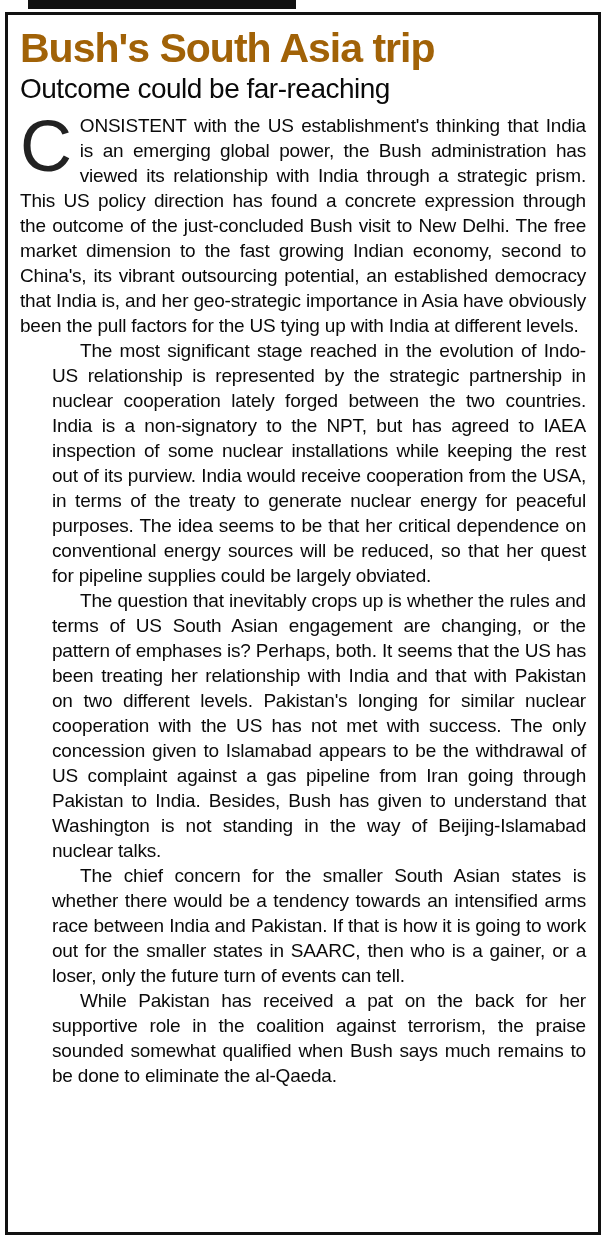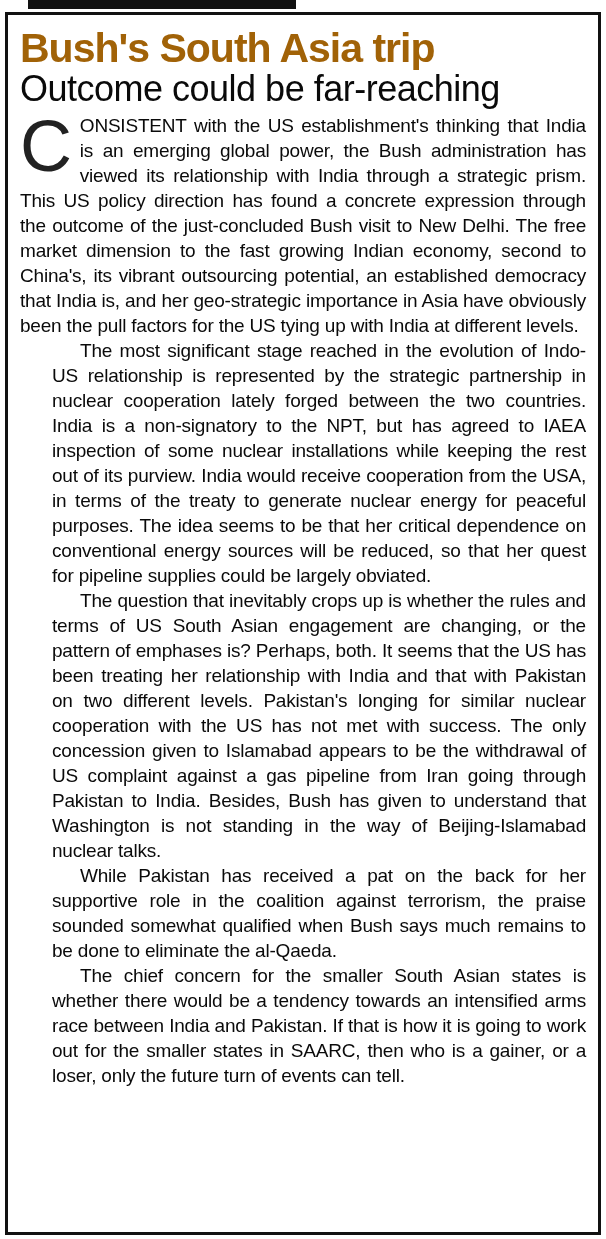--- a/index.html
+++ b/index.html
@@ -38,21 +38,21 @@
   h1.title {
     margin: 2px 0 2px 0;
     font-size: 41px;
     line-height: 46px;
     font-weight: bold;
     letter-spacing: -1px;
     color: #a16207;
   }
   h2.subtitle {
     margin: 2px 0 8px 0;
-    font-size: 36px;
+    font-size: 28px;
     line-height: 32px;
     font-weight: normal;
     letter-spacing: -0.5px;
     color: #0a0a0a;
   }
   .article-body {
     font-size: 19px;
     line-height: 25px;
     color: #0a0a0a;
     text-align: justify;
@@ -79,17 +79,17 @@
 
 <div class="page">
   <div class="masthead-bar"></div>
   <div class="frame">
     <h1 class="title">Bush's South Asia trip</h1>
     <h2 class="subtitle">Outcome could be far-reaching</h2>
     <div class="article-body">
       <p class="lead"><span class="dropcap">C</span><span>ONSISTENT with the US establishment's thinking that India is an emerging global power, the Bush administration has viewed its relationship with India through a strategic prism. This US policy direction has found a concrete expression through the outcome of the just-concluded Bush visit to New Delhi. The free market dimension to the fast growing Indian economy, second to China's, its vibrant outsourcing potential, an established democracy that India is, and her geo-strategic importance in Asia have obviously been the pull factors for the US tying up with India at different levels.</span></p>
       <p class="indent">The most significant stage reached in the evolution of Indo-US relationship is represented by the strategic partnership in nuclear cooperation lately forged between the two countries. India is a non-signatory to the NPT, but has agreed to IAEA inspection of some nuclear installations while keeping the rest out of its purview. India would receive cooperation  from the USA, in terms of the treaty to generate nuclear energy for peaceful purposes. The idea seems to be that her critical dependence on conventional energy sources will be reduced, so that her quest for pipeline supplies could be largely obviated.</p>
       <p class="indent">The question that inevitably crops up is whether the rules and terms of US South Asian engagement are changing, or the pattern of emphases is? Perhaps, both.  It seems that the US has been treating her relationship with India and that with Pakistan on two different levels. Pakistan's longing for similar nuclear cooperation with the US  has not met with success. The only concession given to Islamabad appears to be the withdrawal of US complaint against a gas pipeline from Iran going through Pakistan to India. Besides, Bush has given to understand that Washington is not standing in the way of Beijing-Islamabad nuclear talks.</p>
+      <p class="indent">The chief concern for the smaller South Asian states is whether there would be a tendency towards an intensified arms race between India and Pakistan. If that is how it is going to work out for the smaller states in SAARC, then who is a gainer, or a loser, only the future turn  of events can tell.</p>
       <p class="indent">While Pakistan has received a pat on the back for her supportive role in the coalition against terrorism, the praise sounded somewhat qualified when Bush says much remains to be done to eliminate the al-Qaeda.</p>
-      <p class="indent">The chief concern for the smaller South Asian states is whether there would be a tendency towards an intensified arms race between India and Pakistan. If that is how it is going to work out for the smaller states in SAARC, then who is a gainer, or a loser, only the future turn  of events can tell.</p>
     </div>
   </div>
 </div>
 
 </body></html>

